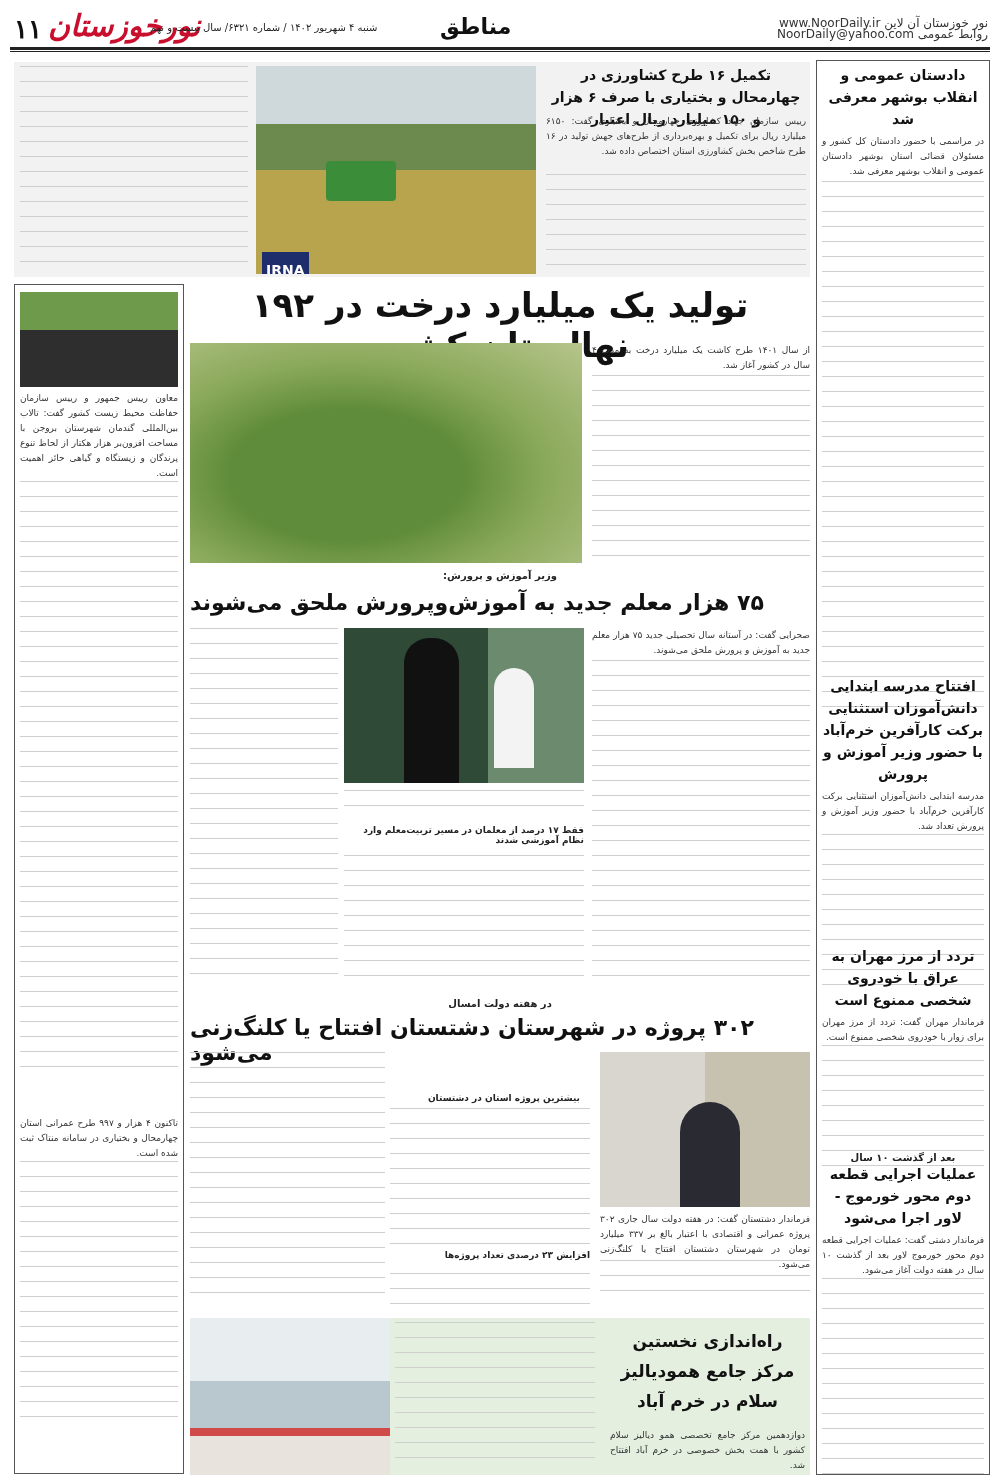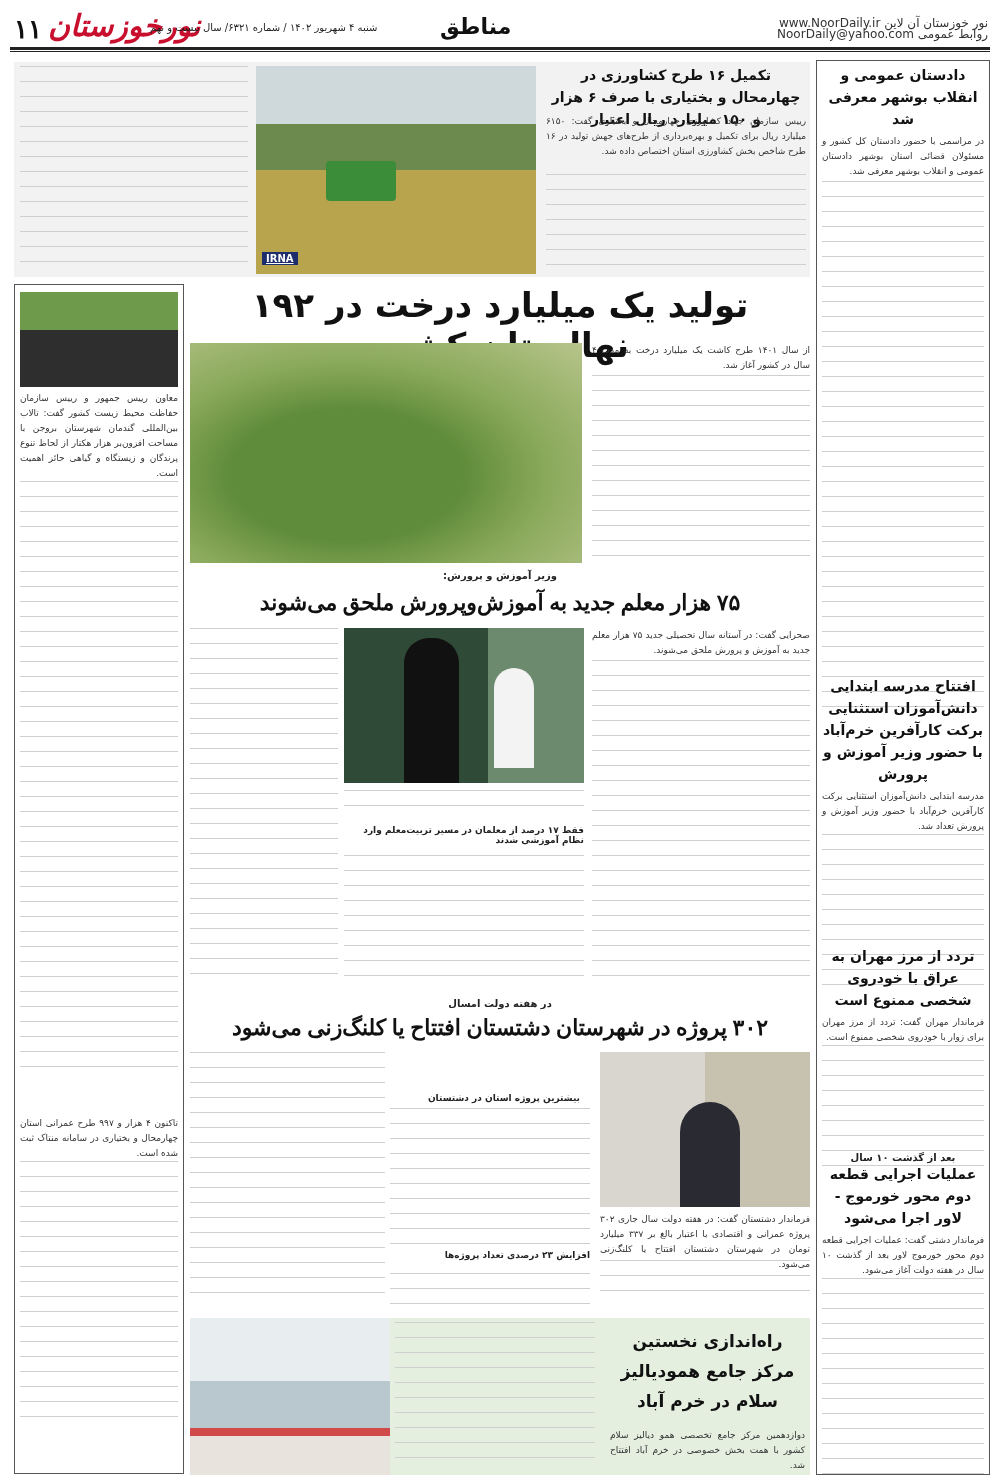--- a/index.html
+++ b/index.html
@@ -11,21 +11,21 @@
   .logo { left: 48px; top: 8px; font-size: 30px; font-weight: bold; color: #c8102e; font-family: "DejaVu Serif", serif; font-style: italic; }
   .dateline { left: 150px; top: 22px; font-size: 10px; color: #222; direction: rtl; }
   .section { left: 440px; top: 14px; font-size: 22px; font-weight: bold; color: #111; }
   .site { right: 12px; top: 18px; font-size: 12px; line-height: 11px; color: #333; text-align: right; direction: rtl; }
   .box { border: 1px solid #555; }
   .headline-sm { font-weight: bold; font-size: 14px; line-height: 22px; text-align: center; direction: rtl; color: #111; }
   .text { font-size: 9px; line-height: 15px; color: #333; direction: rtl; text-align: justify; }
   .filler { background: repeating-linear-gradient(to bottom, #cfcfcf 0 1px, transparent 1px 15px), transparent; }
   .photo { background: #9aa; overflow: hidden; }
   .big-title { font-size: 34px; font-weight: bold; color: #111; text-align: center; direction: rtl; }
-  .mid-title { font-size: 22px; font-weight: bold; color: #111; text-align: center; direction: rtl; font-family: Liberation Serif, serif; }
+  .mid-title { font-size: 22px; font-weight: bold; color: #111; text-align: left; direction: rtl; }
   .kicker { font-size: 10px; font-weight: bold; color: #222; text-align: center; direction: rtl; }
   .sub { font-size: 9px; font-weight: bold; color: #222; direction: rtl; text-align: right; }
   .green-box { background: #e4efe0; }
 </style>
 </head>
 <body>
 
 <div class="abs page-num">۱۱</div>
 <div class="abs logo">نورخوزستان</div>
 <div class="abs dateline">شنبه ۴ شهریور ۱۴۰۲ / شماره ۶۳۲۱/ سال بیست و نهم</div>
@@ -63,21 +63,21 @@
   <div class="text" style="margin-top:4px;">فرماندار دشتی گفت: عملیات اجرایی قطعه دوم محور خورموج لاور بعد از گذشت ۱۰ سال در هفته دولت آغاز می‌شود.</div>
   <div class="filler" style="height:210px;"></div>
 </div>
 
 <div class="abs" style="left:14px; top:62px; width:796px; height:215px; background:#f2f2f2;">
   <div class="abs headline-sm" style="left:532px; top:2px; width:260px; font-size:14px;">تکمیل ۱۶ طرح کشاورزی در چهارمحال و بختیاری با صرف ۶ هزار و ۱۵۰ میلیارد ریال اعتبار</div>
   <div class="abs text" style="left:532px; top:52px; width:260px;">رییس سازمان جهاد کشاورزی چهارمحال و بختیاری گفت: ۶۱۵۰ میلیارد ریال برای تکمیل و بهره‌برداری از طرح‌های جهش تولید در ۱۶ طرح شاخص بخش کشاورزی استان اختصاص داده شد.</div>
   <div class="abs filler" style="left:532px; top:112px; width:260px; height:98px;"></div>
   <div class="abs photo" style="left:242px; top:4px; width:280px; height:208px; background:linear-gradient(to bottom,#cfd9dc 0 28%,#6d8a4e 28% 50%,#b9a44e 50% 100%);">
     <div class="abs" style="left:70px; top:95px; width:70px; height:40px; background:#3b8d3a; border-radius:4px;"></div>
-    <div class="abs" style="left:6px; top:186px; font-size:10px; font-weight:bold; color:#fff; background:#1e2d6b; padding:1px 4px;text-decoration:underline;">IRNA</div>
+    <div class="abs" style="left:6px; top:186px; font-size:14px; font-weight:bold; color:#fff; background:#1e2d6b; padding:10px 4px;text-decoration:underline;">IRNA</div>
   </div>
   <div class="abs filler" style="left:6px; top:4px; width:228px; height:205px;"></div>
 </div>
 
 <div class="abs big-title" style="left:190px; top:285px; width:620px;">تولید یک میلیارد درخت در ۱۹۲ نهالستان کشور</div>
 <div class="abs photo" style="left:190px; top:343px; width:392px; height:220px; background:radial-gradient(ellipse at 40% 60%, #5f8c3a 0 35%, #8aa95a 60%, #b7c58c 100%);"></div>
 <div class="abs text" style="left:592px; top:343px; width:218px;">از سال ۱۴۰۱ طرح کاشت یک میلیارد درخت به مدت ۴ سال در کشور آغاز شد.</div>
 <div class="abs filler" style="left:592px; top:375px; width:218px; height:185px;"></div>
 
 <div class="abs box" style="left:14px; top:284px; width:170px; height:1190px;"></div>

